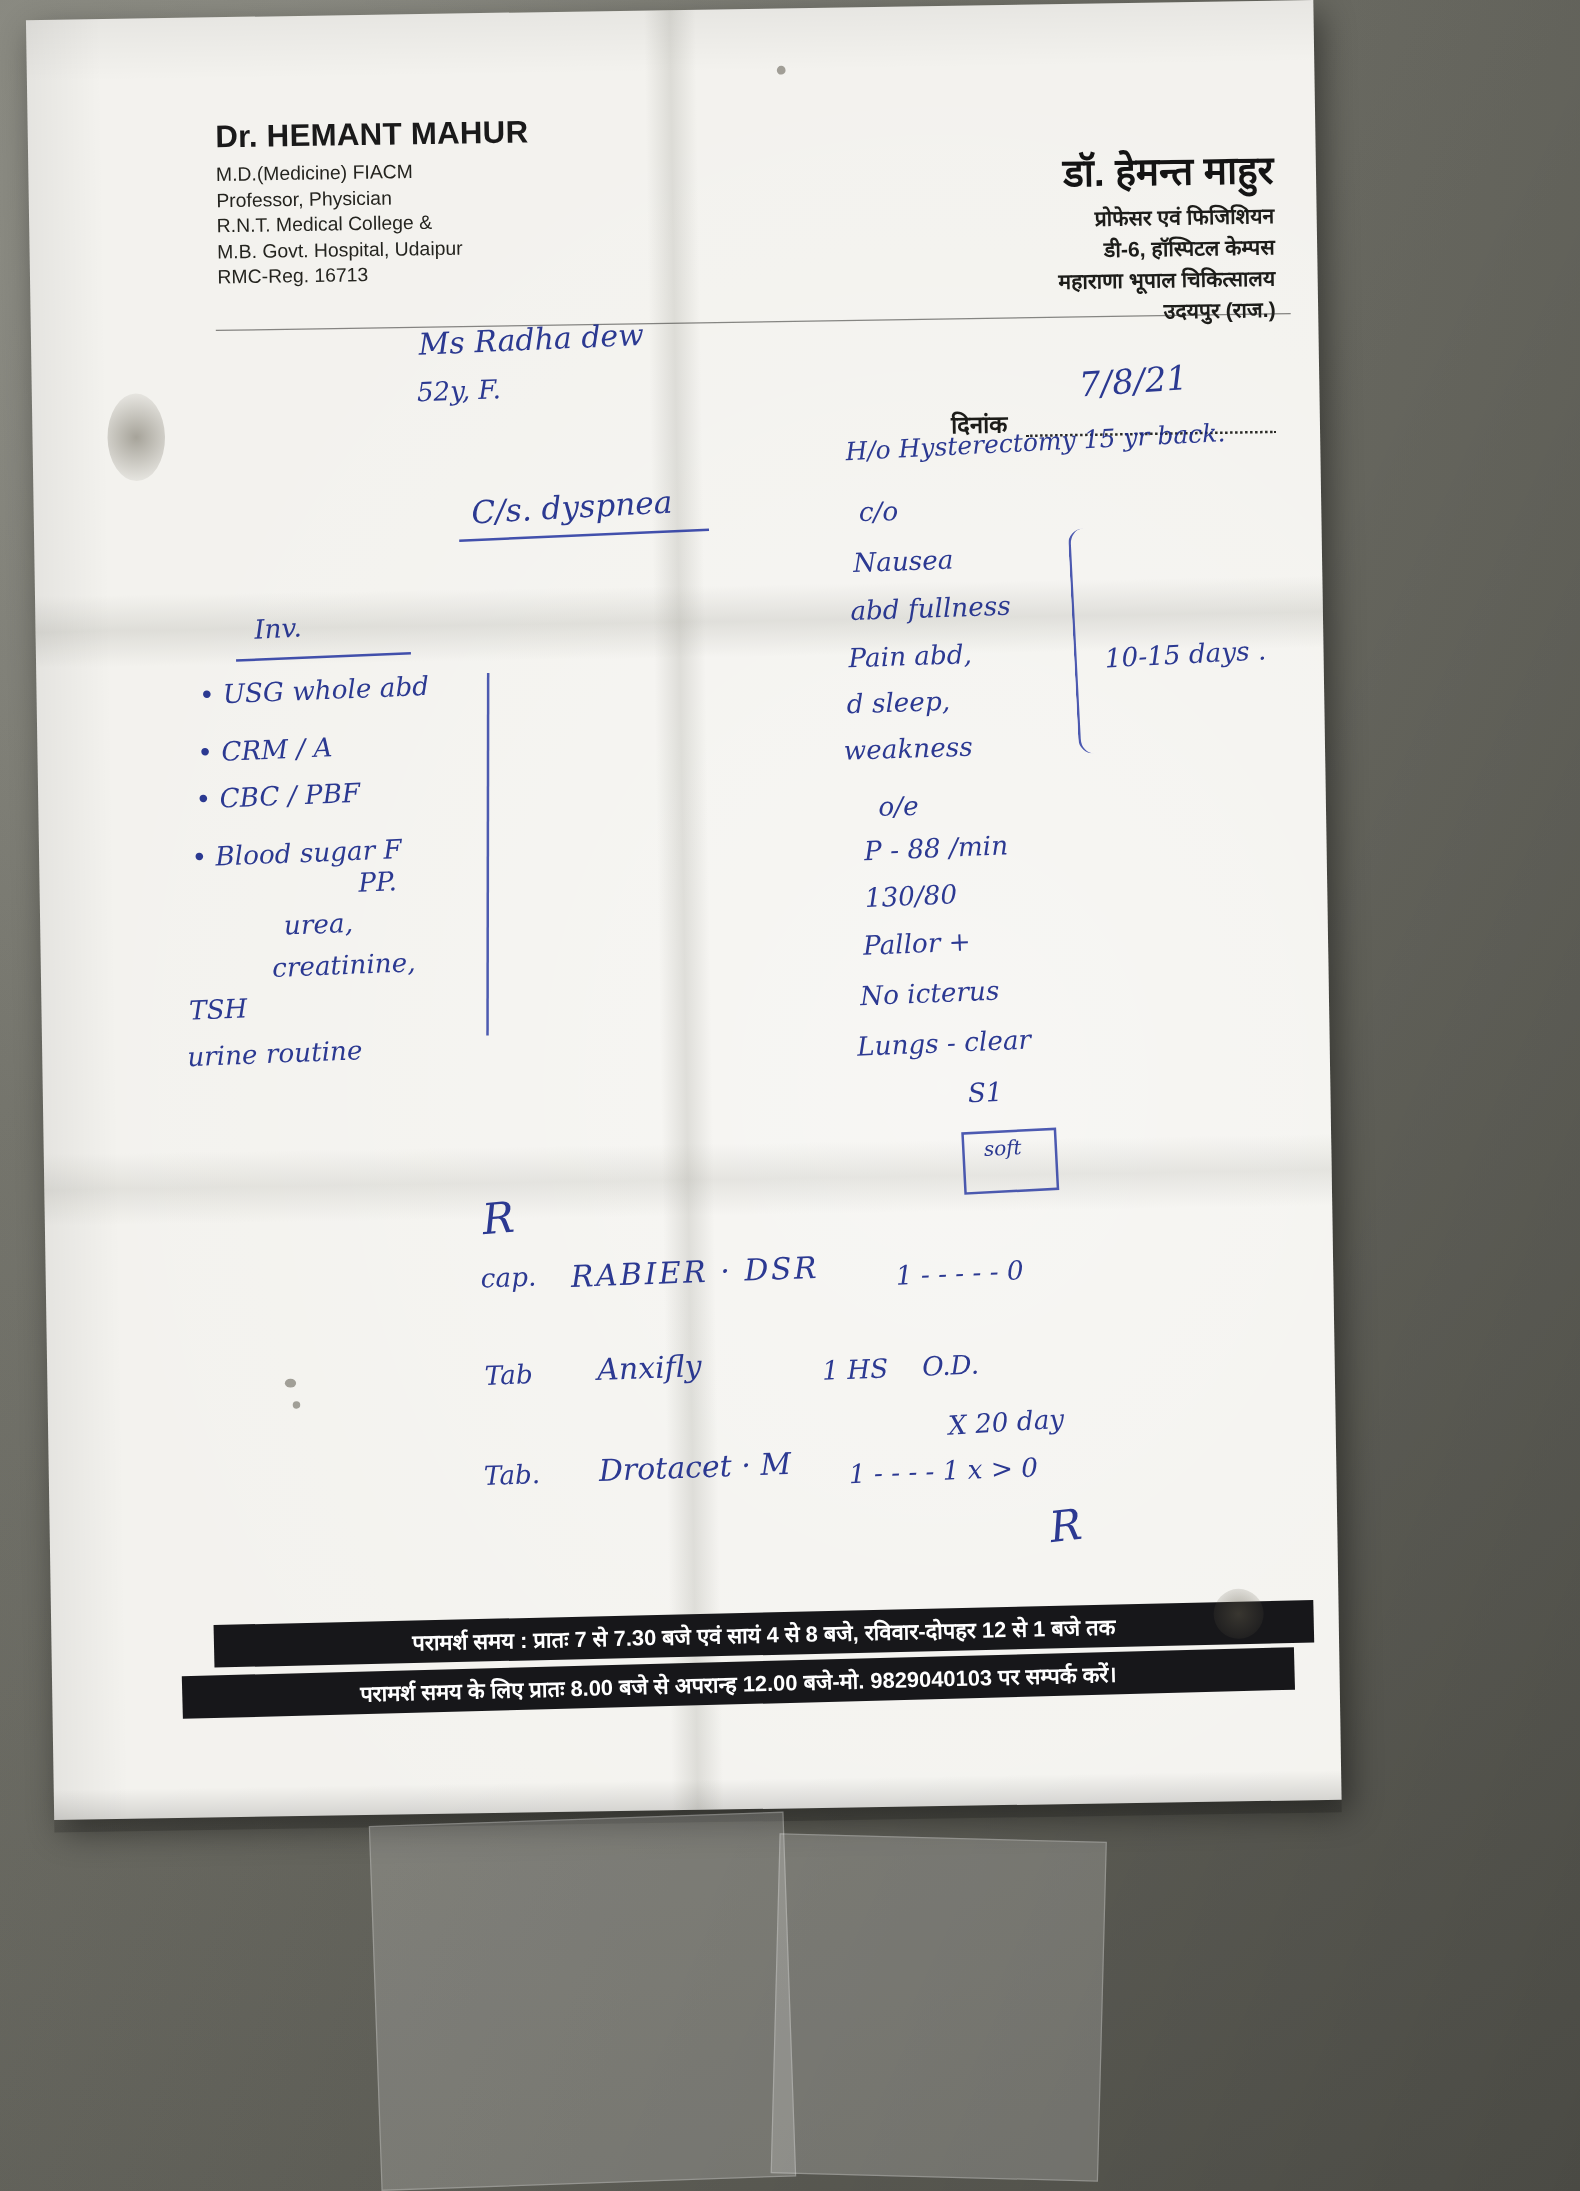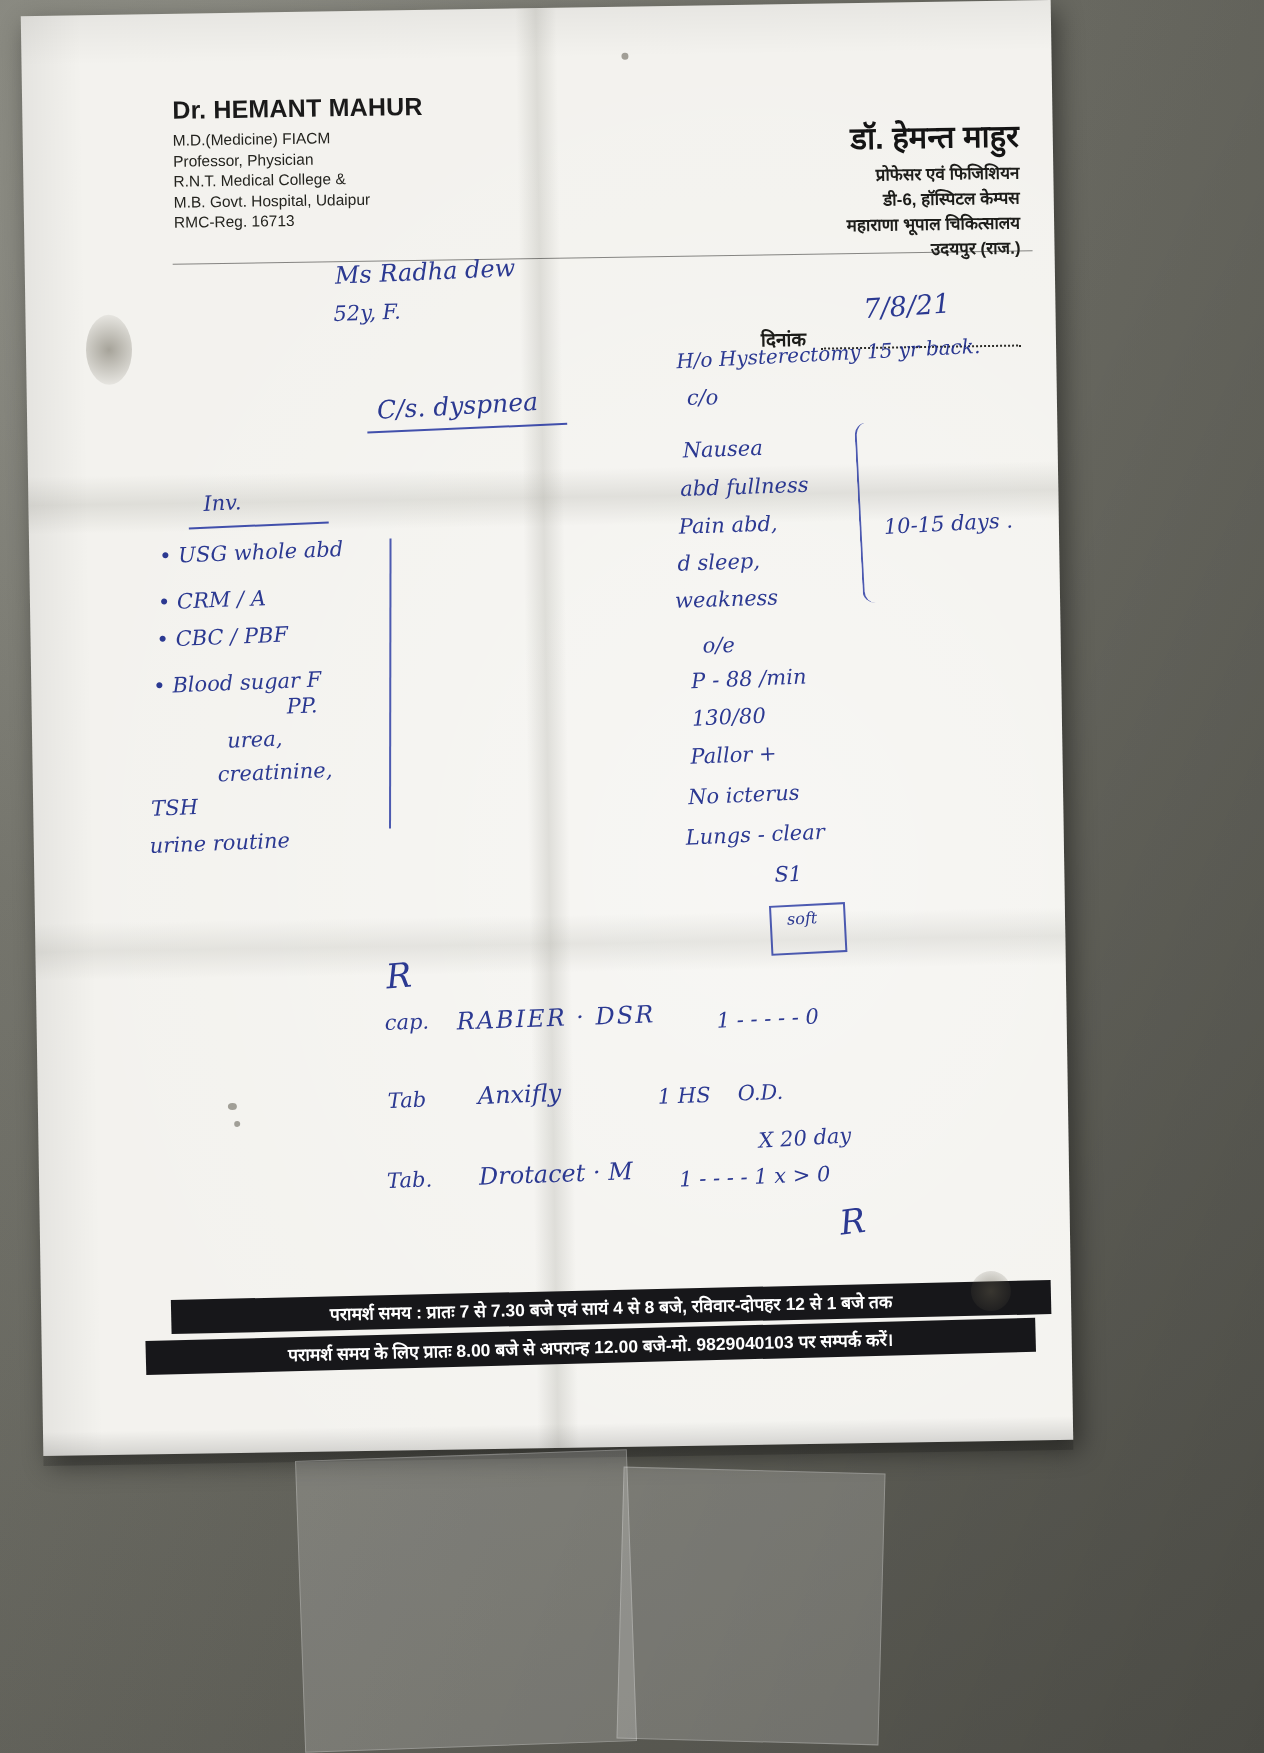--- a/index.html
+++ b/index.html
@@ -247,21 +247,21 @@
 
     <div class="date-label">दिनांक</div>
     <div class="date-dots"></div>
     <div class="hw big" style="right:105px; top:288px; transform:rotate(-3deg); font-size:27px;">7/8/21</div>
 
     <div class="hw big" style="left:350px; top:382px; transform:rotate(-2.2deg); font-size:25px;">C/s. dyspnea</div>
     <div class="underline-hw" style="left:340px; top:418px; width:200px; transform:rotate(-1.6deg);"></div>
 
     <div class="hw med" style="left:650px; top:338px; transform:rotate(-2deg); font-size:20px;">H/o Hysterectomy 15 yr back.</div>
 
-    <div class="hw med" style="left:660px; top:380px;">c/o</div>
+    <div class="hw med" style="left:660px; top:392px;">c/o</div>
     <div class="hw med" style="left:655px; top:432px; transform:rotate(-1deg);">Nausea</div>
     <div class="hw med" style="left:652px; top:470px; transform:rotate(-1deg);">abd fullness</div>
     <div class="hw med" style="left:650px; top:508px; transform:rotate(-1deg);">Pain abd,</div>
     <div class="hw med" style="left:648px; top:545px; transform:rotate(-1deg);">d sleep,</div>
     <div class="hw med" style="left:645px; top:582px; transform:rotate(-1deg);">weakness</div>
 
     <div class="brace-hw" style="left:830px; top:420px; width:14px; height:180px; transform:rotate(-2deg);"></div>
     <div class="hw med" style="left:855px; top:510px; transform:rotate(-2deg);">10-15 days .</div>
 
     <div class="hw med" style="left:672px; top:628px;">o/e</div>

